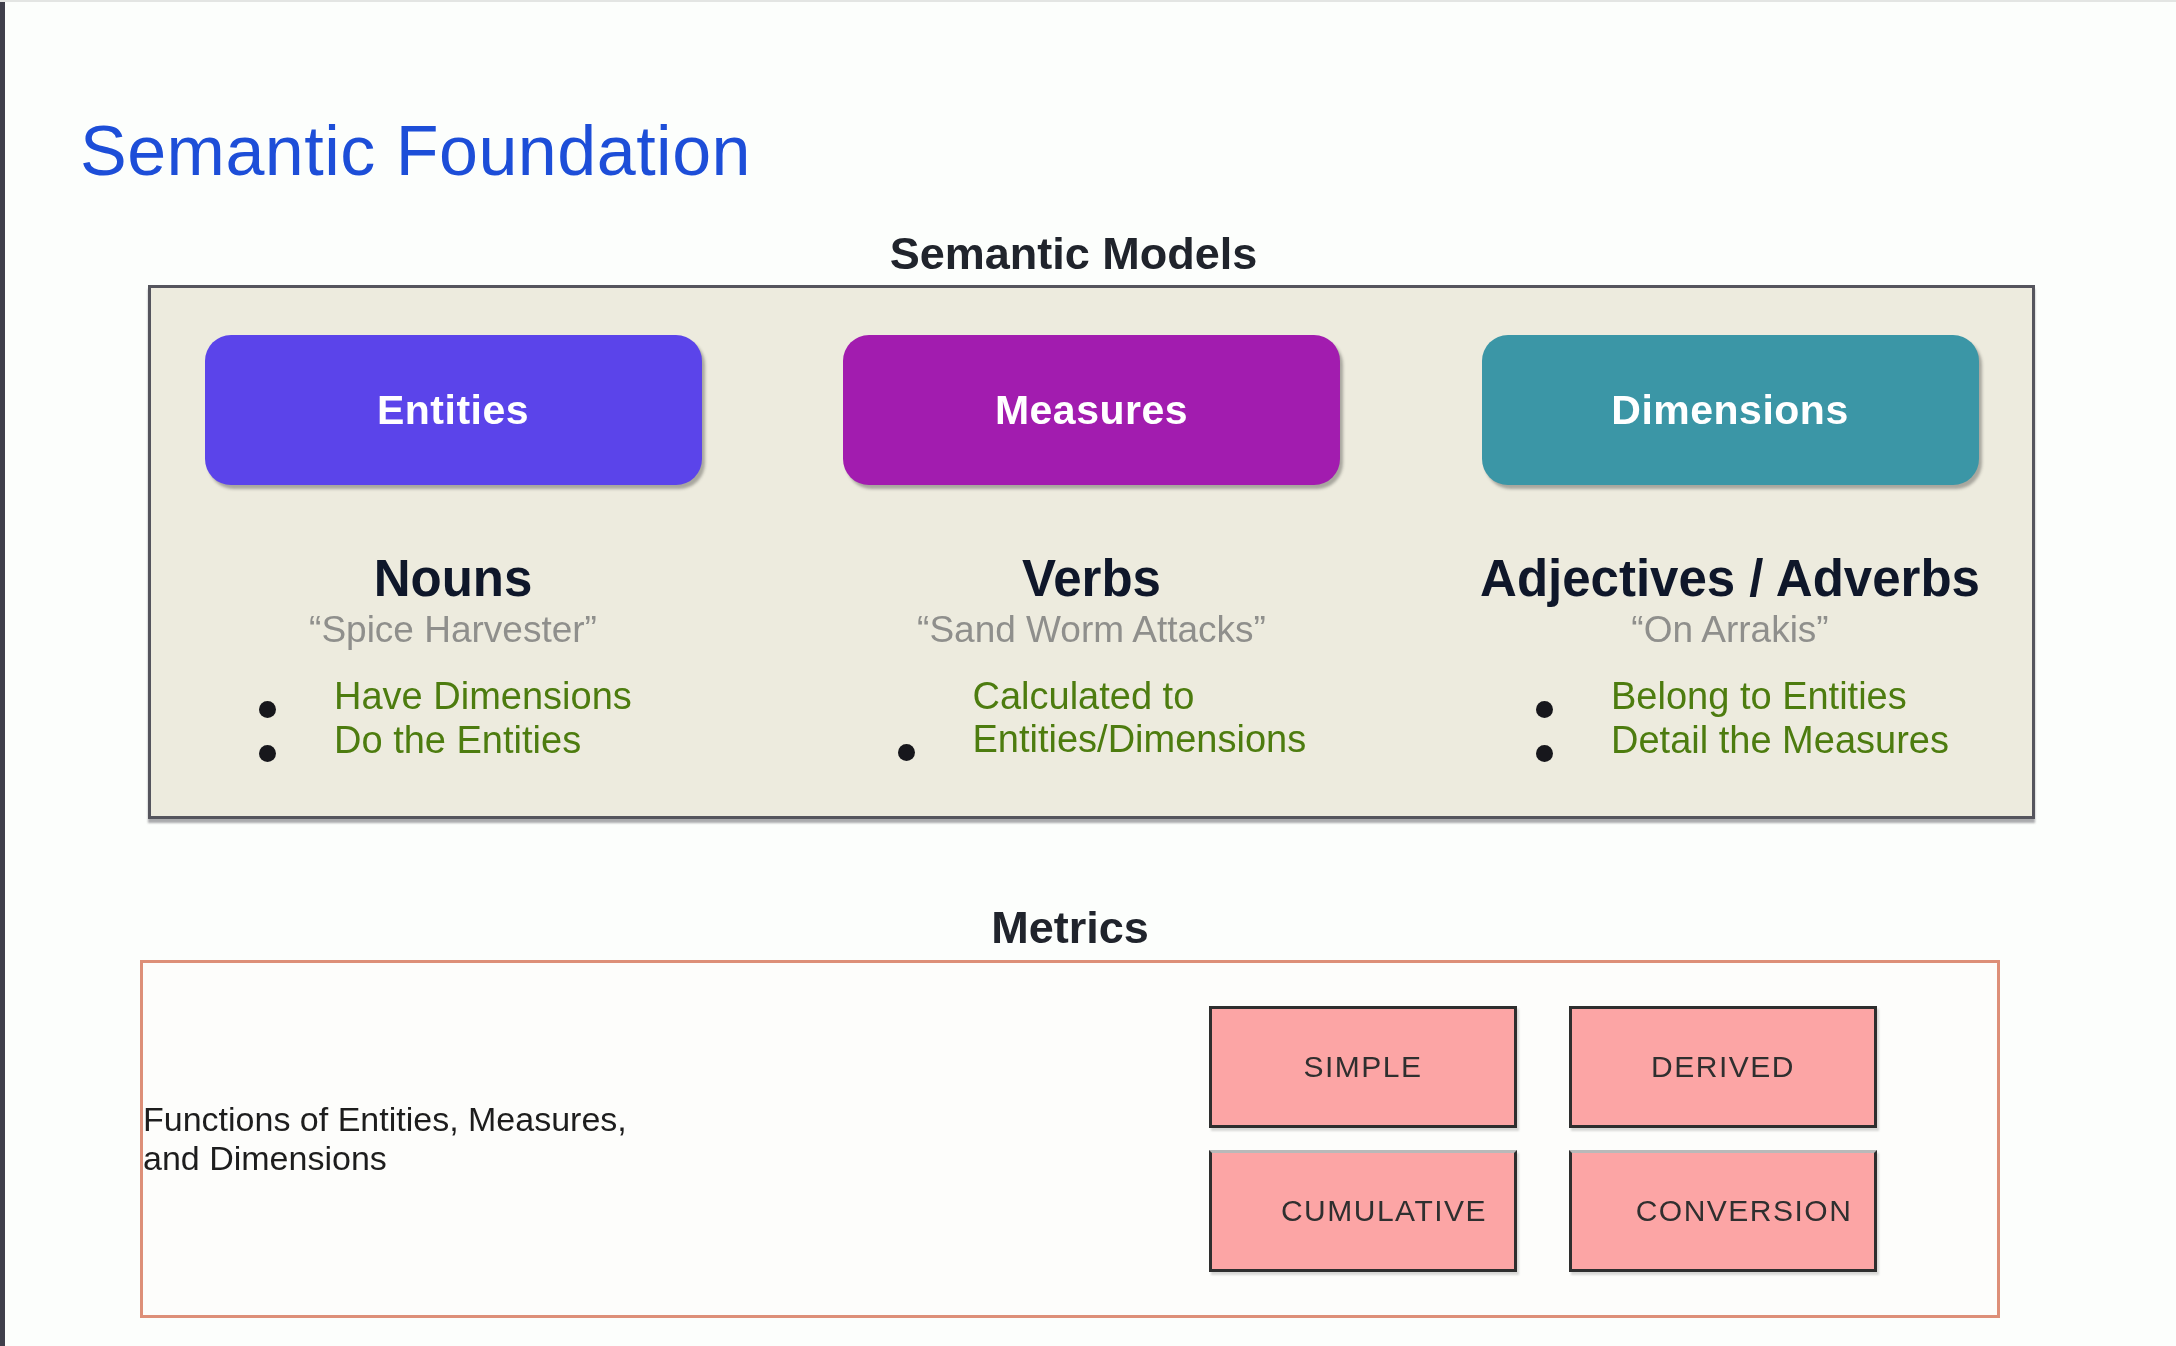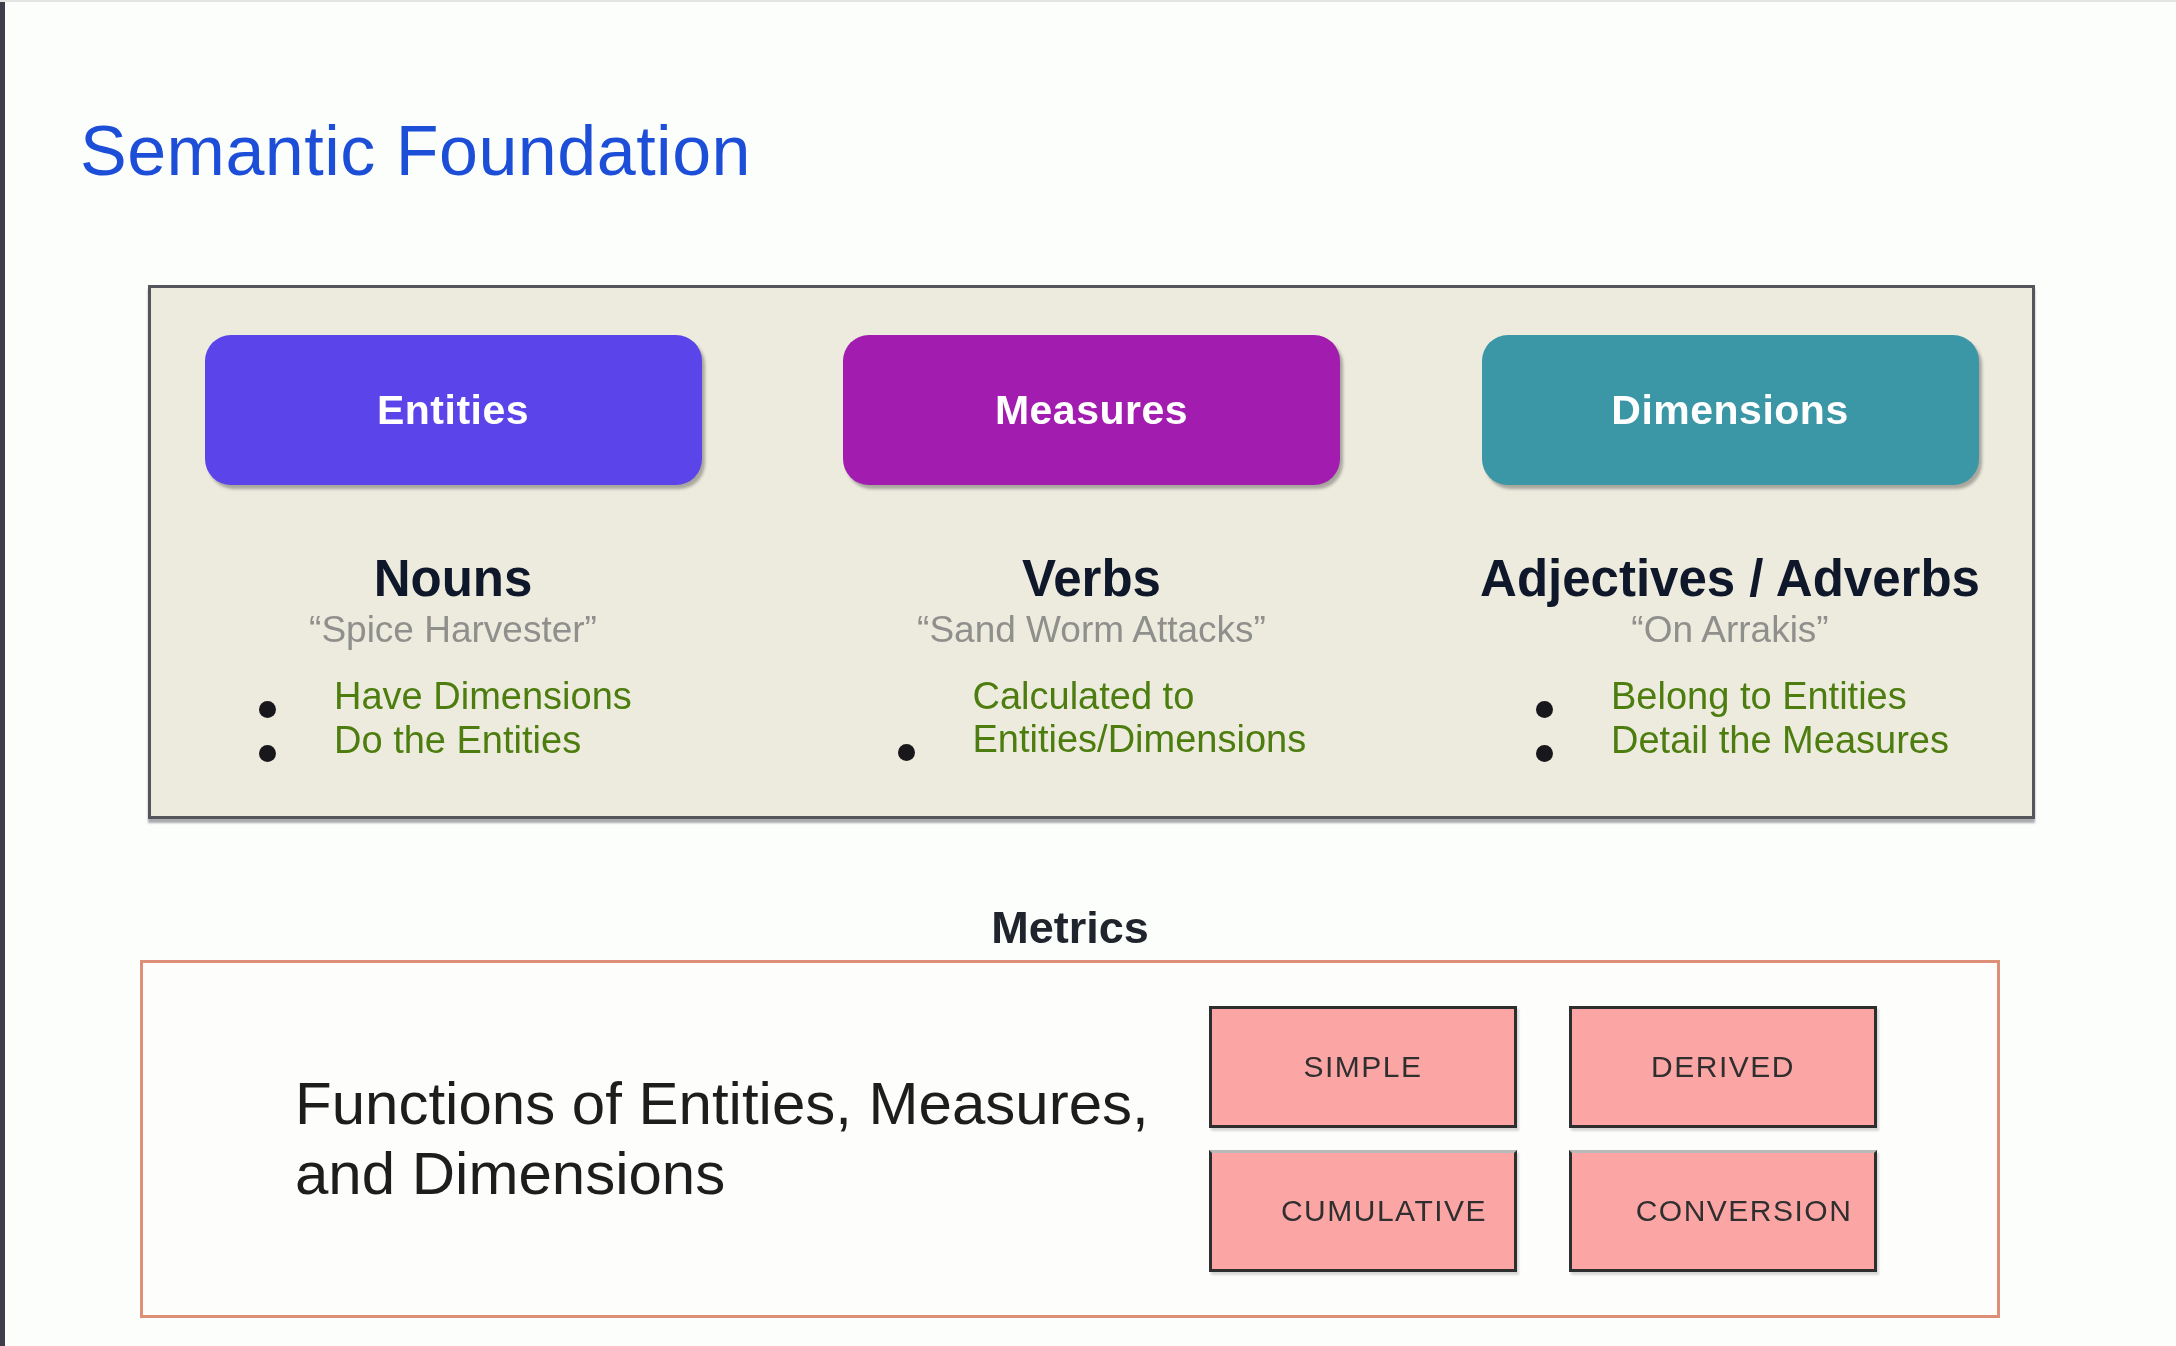--- a/index.html
+++ b/index.html
@@ -124,22 +124,21 @@
     top: 958px;
     width: 1860px;
     height: 358px;
     background: #fdfdfb;
     border: 3px solid #dd8f78;
     box-sizing: border-box;
     display: flex;
     align-items: center;
   }
   .metrics-desc {
-    margin-left: 152px;
-    font-size: 60px;
+    font-size: 34px;
     color: #1d1d1d;
     line-height: 1.16;
     white-space: pre-line;
     flex: 1 1 auto;
   }
   .metrics-grid {
     margin-right: 120px;
     display: grid;
     grid-template-columns: 308px 308px;
     grid-template-rows: 122px 122px;
@@ -161,20 +160,21 @@
   .metric-type.row2 { border-top-color: #b9b9b9; padding-left: 42px; }
 </style>
 </head>
 <body>
 
 <div class="slide">
   <div class="edge-left"></div>
 
   <h1 class="page-title">Semantic Foundation</h1>
 
+  <div class="section-heading" id="sm-heading">Semantic Models</div>
 
   <div class="sm-box">
 
     <div class="sm-col">
       <div class="model-btn btn-entities">Entities</div>
       <div class="word-type">Nouns</div>
       <div class="example-quote">“Spice Harvester”</div>
       <ul class="bullets">
         <li>
           <span class="dot"></span>

